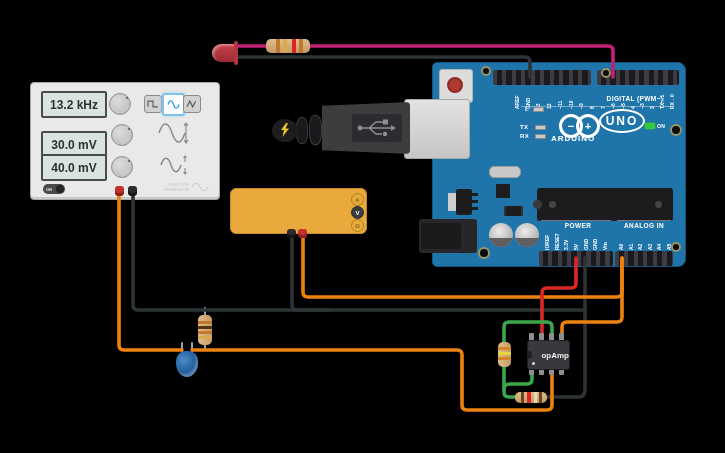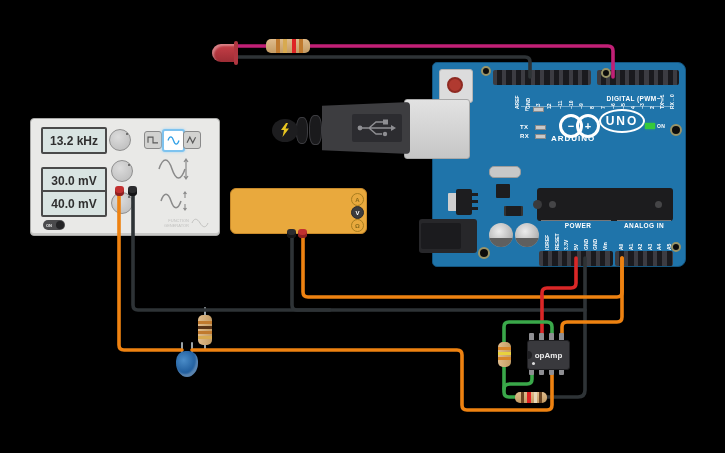--- a/index.html
+++ b/index.html
@@ -6,21 +6,21 @@
     --wire-orange:#ee8211; --wire-black:#2e3336; --wire-magenta:#c12076;
     --wire-red:#da2727; --wire-green:#3aa84a; --board-blue:#1f74aa;
     --mm-yellow:#e9a93d; --fg-body:#e9e9e7; --resistor-tan:#d4ac78; --cap-blue:#2a62a5;
   }
   html,body{margin:0;padding:0;background:#000;}
   body{font-family:"Liberation Sans",sans-serif;}
   #stage{position:relative;width:725px;height:453px;background:#000;overflow:hidden;}
   .abs{position:absolute;}
   
   #fg{left:30px;top:82px;width:188px;height:116px;background:var(--fg-body);
-      border:1px solid #a8a8a6;border-radius:4px;box-shadow:inset 0 -2px 0 #c9c9c7;z-index:20;margin-top:36px;}
+      border:1px solid #a8a8a6;border-radius:4px;box-shadow:inset 0 -2px 0 #c9c9c7;z-index:20;}
   .fg-display{width:62px;height:23px;background:#d9e4e2;border:2px solid #4a4a4a;border-radius:2px;
       font-size:12px;font-weight:bold;color:#2f2f2f;display:flex;align-items:center;justify-content:center;}
   .knob{width:20px;height:20px;border-radius:50%;border:1px solid #8f8f8f;
       background:radial-gradient(circle at 40% 35%,#dcdcdc,#b9b9b9);}
   .knob::after{content:"";position:absolute;right:2px;top:3px;width:2px;height:2px;border-radius:50%;background:#555;}
   .wfbtn{width:16px;height:16px;background:#d2d2d0;border:1px solid #8a8a8a;border-radius:3px;
       display:flex;align-items:center;justify-content:center;}
   .wfbtn.active{width:19px;height:19px;background:#fff;border:2px solid #7ec3ef;box-shadow:0 0 3px #9fd4f5;}
   .fg-toggle{width:22px;height:10px;background:#4a4a4c;border-radius:5px;color:#e8e8e8;
       font-size:4px;font-weight:bold;display:flex;align-items:center;padding-left:3px;box-sizing:border-box;}
@@ -52,21 +52,21 @@
   .hole{border-radius:50%;background:#0c0c0c;border:2px solid #9a9467;box-sizing:border-box;}
   .cap-el{width:24px;height:24px;border-radius:50%;background:radial-gradient(circle at 42% 35%,#ececec,#bdbdbd 55%,#8f8f8f);overflow:hidden;}
   .cap-el i{position:absolute;left:0;right:0;bottom:0;height:38%;background:#5f5f5f;display:block;}
   .logo-ring{width:18px;height:18px;border:3px solid #fff;border-radius:50%;color:#fff;
       font-size:11px;font-weight:bold;display:flex;align-items:center;justify-content:center;box-sizing:content-box;}
   
   .rbody{background:linear-gradient(#e0bc8c,#c49c64);border-radius:5px;z-index:50;}
   .band{position:absolute;top:0;bottom:0;}
   .hband{position:absolute;left:0;right:0;}
   #opamp-body{background:#39393d;border:1px solid #1f1f22;border-radius:3px;overflow:hidden;
-      display:flex;align-items:center;justify-content:center;color:#ececec;font-size:8px;font-weight:bold;}
+      display:flex;align-items:center;justify-content:flex-end;color:#ececec;font-size:8px;font-weight:bold;}
   .oppin{position:absolute;width:5px;height:8px;background:#8e8e92;border-radius:1px;}
 </style>
 </head>
 <body>
 
 <div id="stage">
 
   <svg class="abs" width="725" height="453" style="left:0;top:0;z-index:40;" fill="none" stroke-linecap="round" stroke-linejoin="round">
 
     <path d="M205,308 L205,350" style="stroke:#9aa3a8" stroke-width="2"></path>

